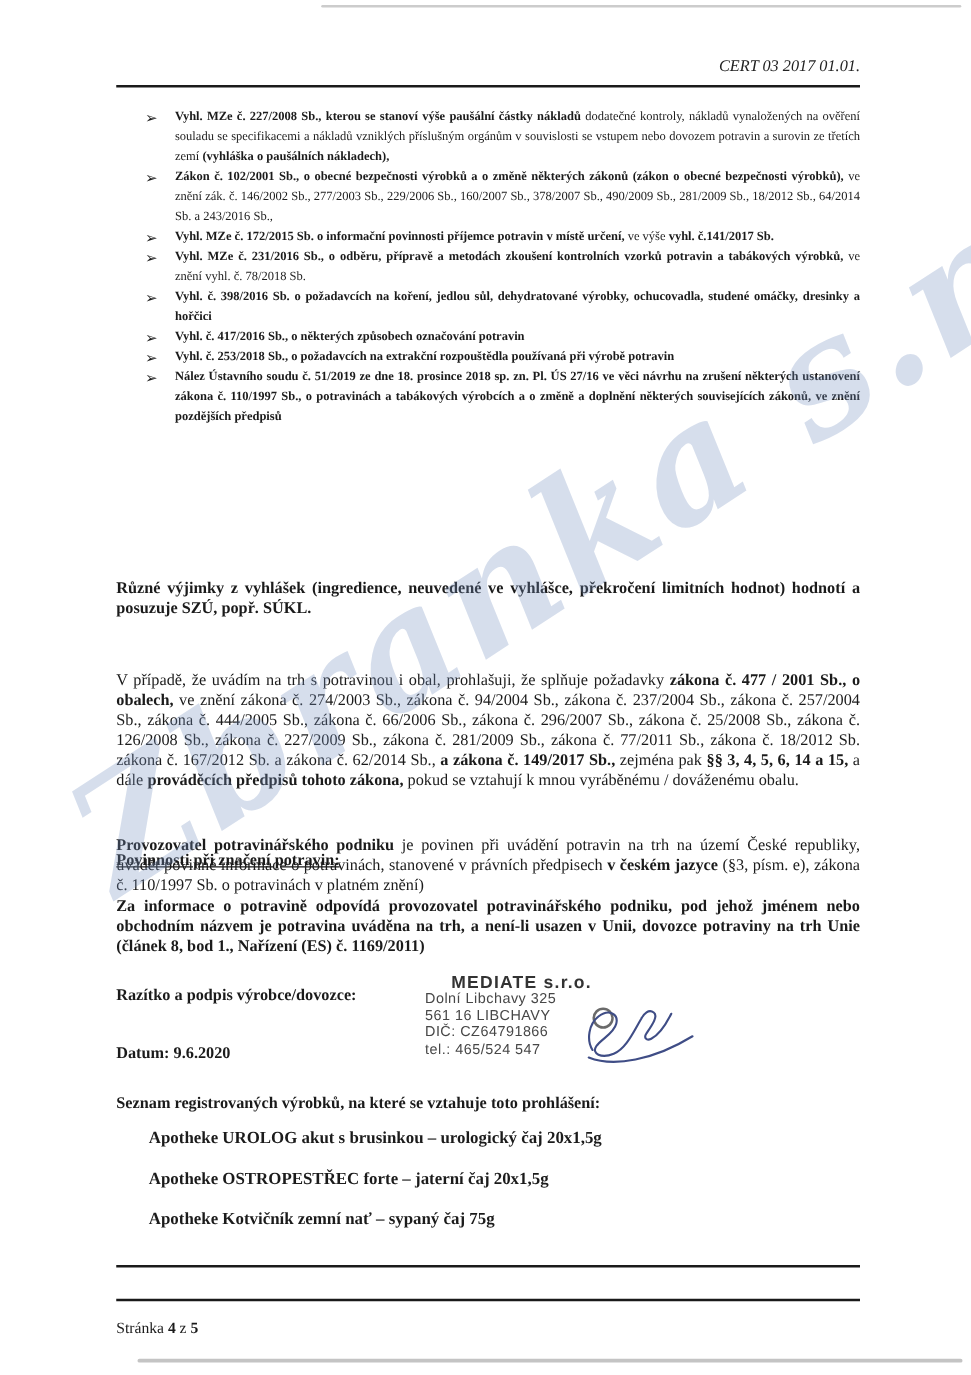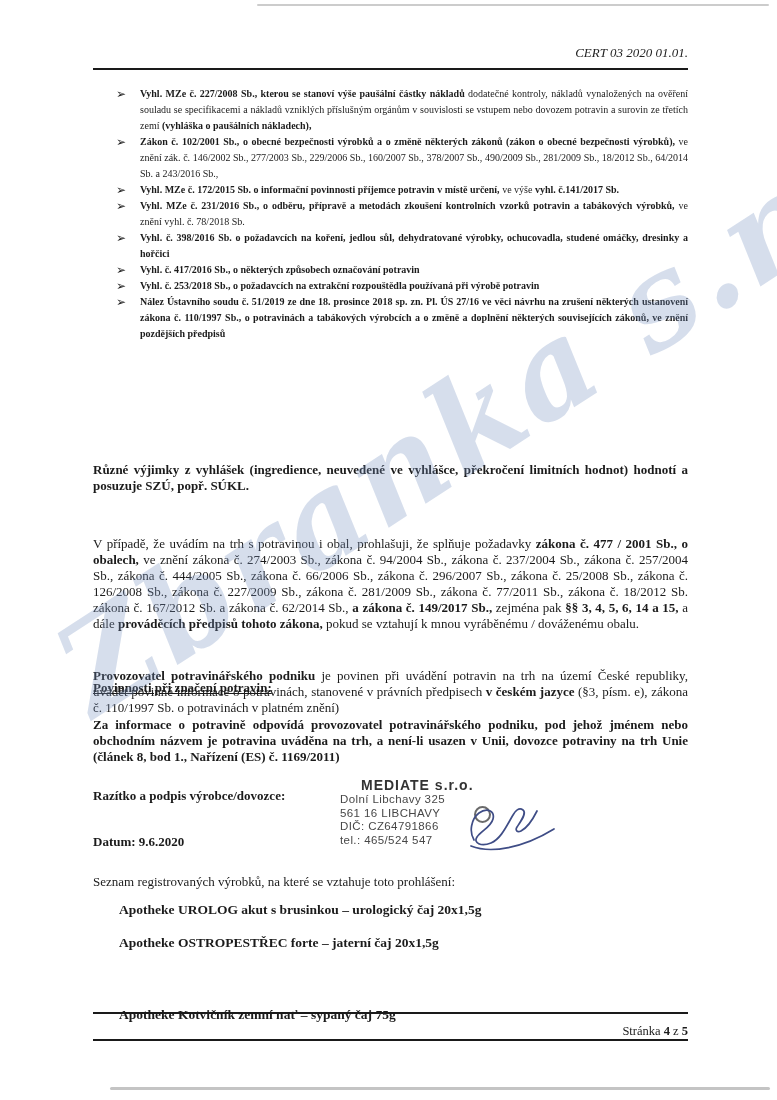--- a/index.html
+++ b/index.html
@@ -63,29 +63,29 @@
     line-height:15px;
     padding-left:21px;
   }
   .stamp-line { font-size:11.5px; line-height:13.5px; letter-spacing:0.4px; color:#474747; }
   .stamp-emblem {
     position:absolute; left:474px; top:806px;
     width:13px; height:13px; border:2px solid #6a6a6a; border-radius:50%;
   }
   .signature { position:absolute; left:466px; top:798px; }
 
-  .products-heading { position:absolute; left:93px; top:874px; font-size:13px; font-weight:normal; }
+  .products-heading { position:absolute; left:93px; top:874px; font-size:13px; font-weight:bold; }
   .product-line { position:absolute; left:93px; font-size:13.5px; font-weight:bold;margin-left:26px; }
   #product-0 { top:902px; }
   #product-1 { top:935px;text-align:right; }
-  #product-2 { top:1007px;text-align:center; }
+  #product-2 { top:967px;text-align:center; }
 
   .page-number {
-    position:absolute; left:93px; top:1024px; width:595px;
-    text-align:right; font-size:12.5px;
+    position:absolute; left:93px; top:1055px; width:595px;
+    text-align:left; font-size:12.5px;
   }
 
   .watermark {
     position:absolute; left:30px; top:620px;
     font-family:"DejaVu Serif", serif;
     font-style:italic; font-weight:bold;
     font-size:126px; letter-spacing:4px; white-space:nowrap;
     color:rgba(118,146,193,0.30);
     transform:rotate(-33deg); transform-origin:left top;
     pointer-events:none; z-index:5;
@@ -94,21 +94,21 @@
 </head>
 <body>
 
 <div class="page">
 
   <div class="artifact top"></div>
   <div class="artifact bottom"></div>
 
   <div class="watermark">Zbranka s.r.o.</div>
 
-  <div class="doc-code">CERT 03 2020 01.01.</div>
+  <div class="doc-code">CERT 03 2017 01.01.</div>
   <div class="rule header"></div>
 
   <div class="bullet-list">
     <div class="bullet-item">
       <span class="bullet-marker">➢</span>
       <span class="bullet-text"><span class="b">Vyhl. MZe č. 227/2008 Sb., kterou se stanoví výše paušální částky nákladů</span><span> dodatečné kontroly, nákladů vynaložených na ověření souladu se specifikacemi a nákladů vzniklých příslušným orgánům v souvislosti se vstupem nebo dovozem potravin a surovin ze třetích zemí </span><span class="b">(vyhláška o paušálních nákladech),</span></span>
     </div>
     <div class="bullet-item">
       <span class="bullet-marker">➢</span>
       <span class="bullet-text"><span class="b">Zákon č. 102/2001 Sb., o obecné bezpečnosti výrobků a o změně některých zákonů (zákon o obecné bezpečnosti výrobků),</span><span> ve znění zák. č. 146/2002 Sb., 277/2003 Sb., 229/2006 Sb., 160/2007 Sb., 378/2007 Sb., 490/2009 Sb., 281/2009 Sb., 18/2012 Sb., 64/2014 Sb. a 243/2016 Sb.,</span></span>

